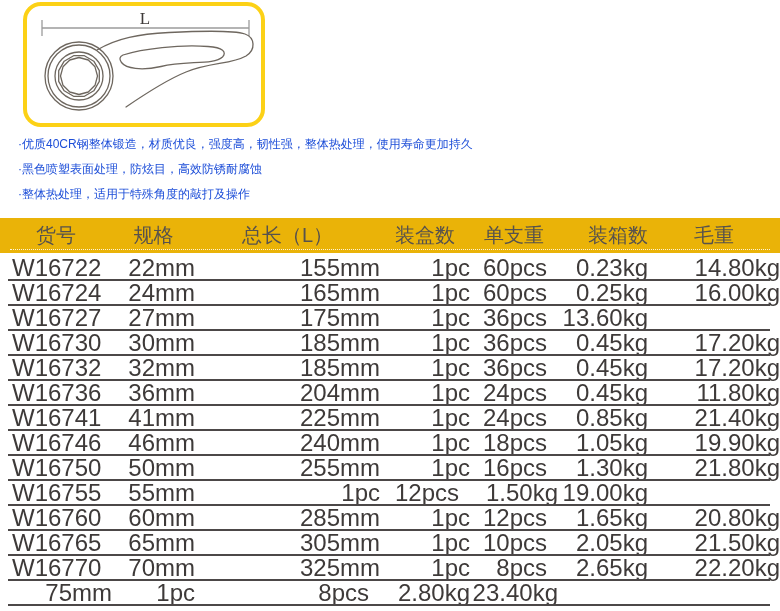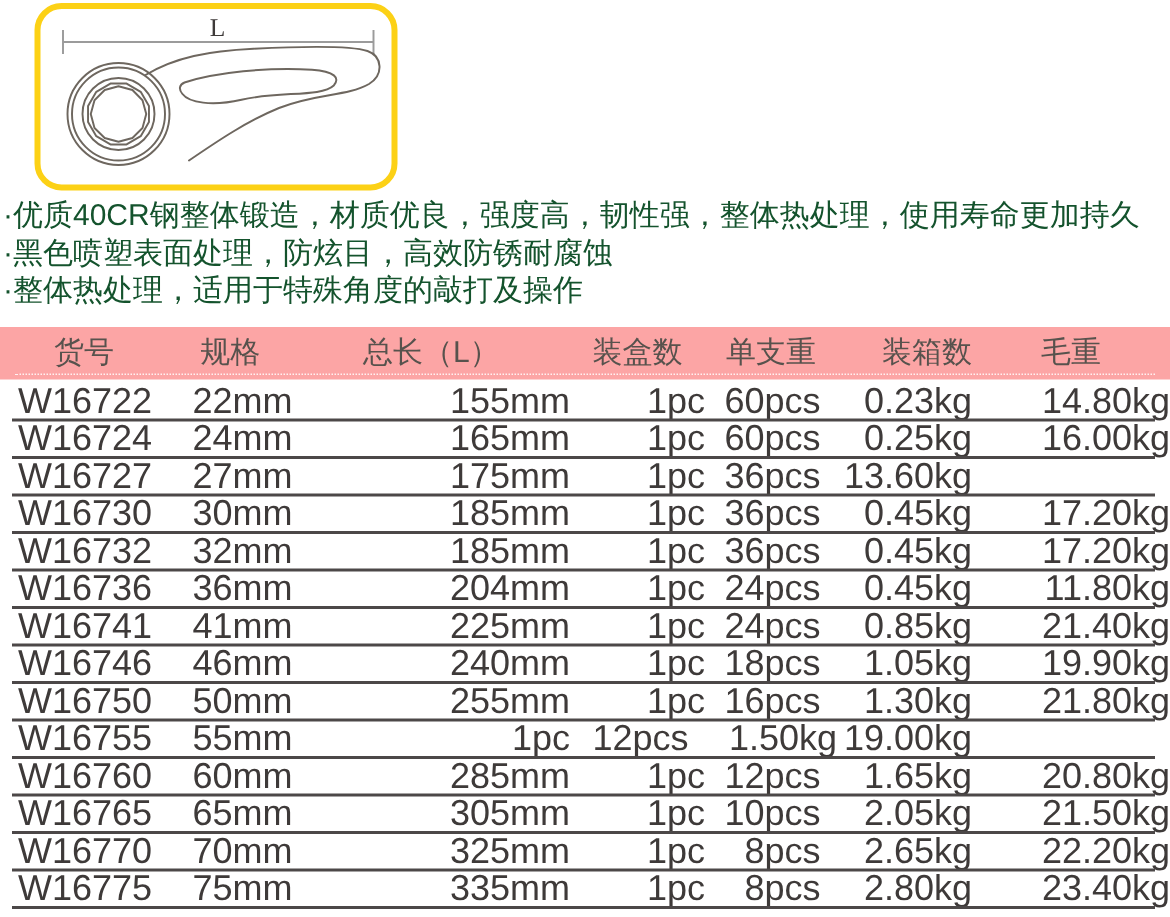--- a/index.html
+++ b/index.html
@@ -20,32 +20,32 @@
     font-family:"Liberation Serif","DejaVu Serif",serif;
     font-size:17px;fill:#3e3a39;
   }
 
   
   .features{
     position:absolute;top:132px;left:2px;right:0;
     list-style:none;margin:0;padding:0;
   }
   .features li{
-    height:25px;line-height:25px;font-size:20px;color:#14532d;
-    white-space:nowrap;letter-spacing:0px;
+    height:25px;line-height:25px;font-size:12px;color:#1d4ed8;
+    white-space:nowrap;letter-spacing:0px;margin-left:16px;
   }
 
   
   .spec-table{position:absolute;top:218px;left:0;width:780px;}
   .grid7{
     display:grid;
     grid-template-columns:112px 83px 185px 90px 88px 90px 1fr;
   }
   .t-head{
-    position:relative;height:35px;line-height:35px;background:#fca5a5;
+    position:relative;height:35px;line-height:35px;background:#eab308;
     font-size:20px;color:#57524d;
   }
   .t-head::after{
     content:"";position:absolute;left:10px;right:10px;bottom:3px;height:0;
     border-bottom:1px dotted rgba(255,255,255,.85);
   }
   .t-body{margin-top:3px;}
   .t-row{position:relative;height:25px;line-height:23px;font-size:24px;}
   .t-row::after{
     content:"";position:absolute;left:8px;right:10px;bottom:0;height:2px;
@@ -228,23 +228,21 @@
         <div class="t-row grid7">
           <div class="cell c0">W16770</div>
           <div class="cell c1">70mm</div>
           <div class="cell c2">325mm</div>
           <div class="cell c3">1pc</div>
           <div class="cell c4">8pcs</div>
           <div class="cell c5">2.65kg</div>
           <div class="cell c6">22.20kg</div>
         </div>
         <div class="t-row grid7">
-          <div class="cell c0">W16775</div>
           <div class="cell c1">75mm</div>
-          <div class="cell c2">335mm</div>
           <div class="cell c3">1pc</div>
           <div class="cell c4">8pcs</div>
           <div class="cell c5">2.80kg</div>
           <div class="cell c6">23.40kg</div>
         </div>
       </div>
   </div>
 
 </div>
 

